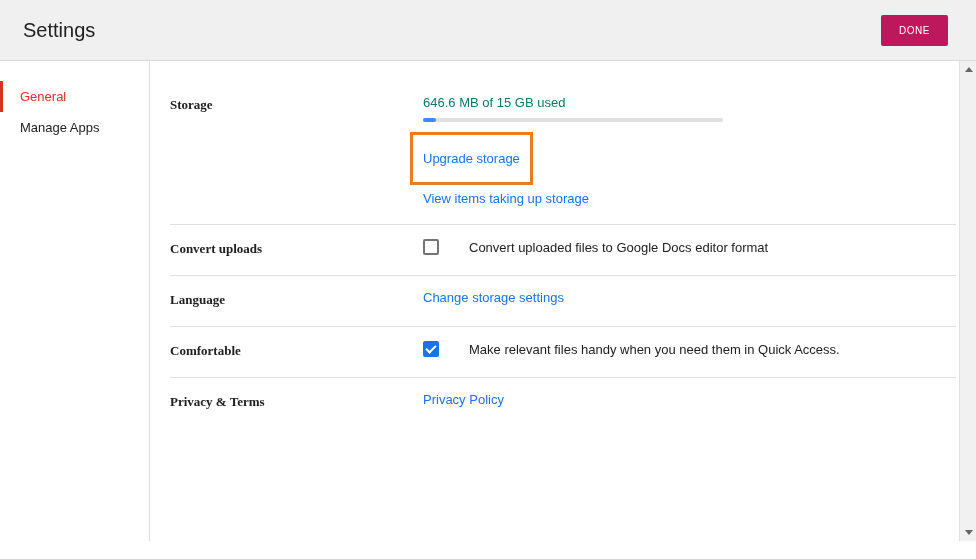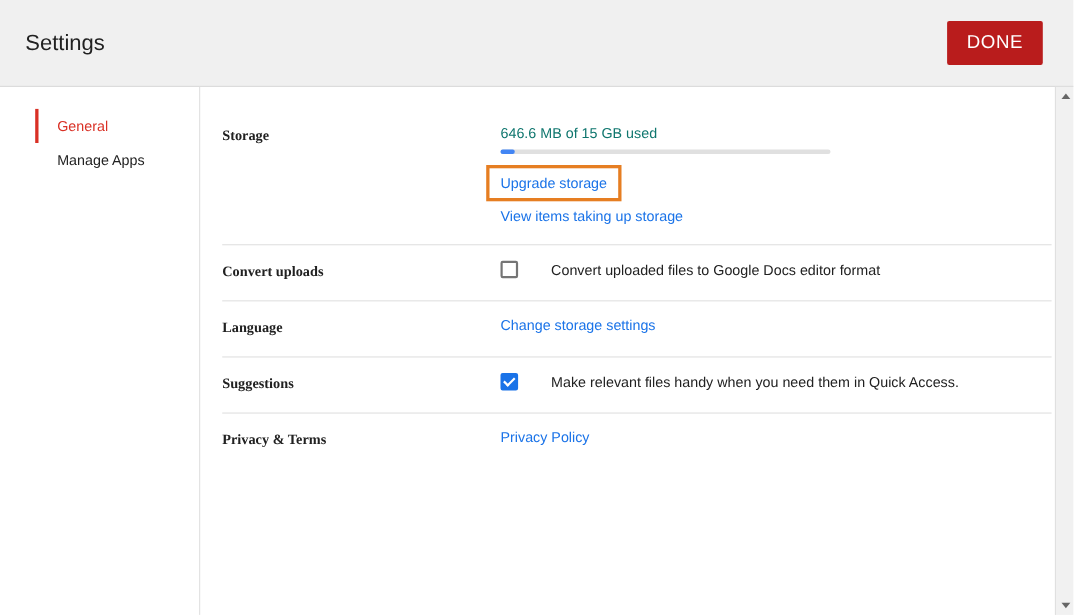--- a/index.html
+++ b/index.html
@@ -12,50 +12,49 @@
       font-size: 13px;
       color: #212121;
       background: #fff;
       width: 976px;
       height: 559px;
       overflow: hidden;
       position: relative;
     }
     .header {
       background: #f0f0f0;
-      height: 79px;
+      height: 61px;
       border-bottom: 1px solid #dadada;
       display: flex;
       align-items: center;
       justify-content: space-between;
       padding: 0 20px;
     }
     .header-title {
       font-size: 20px;
       color: #212121;
       font-weight: normal;
       margin-left: 3px;
     }
     .done-button {
-      background: #b91c1c;
+      background: #be185d;
       color: #fff;
       border: none;
-      font-size: 17px;
+      font-size: 10px;
       font-weight: 500;
       letter-spacing: 0.5px;
       padding: 10px 18px;
       cursor: pointer;
       border-radius: 2px;
       margin-right: 8px;
     }
     .body-wrap {
       display: flex;
       height: calc(559px - 79px);
       position: relative;
-      margin-left: 32px;
     }
     .sidebar {
       width: 150px;
       border-right: 1px solid #e0e0e0;
       padding-top: 20px;
     }
     .sidebar-item {
       padding: 8px 20px;
       font-size: 13px;
       cursor: pointer;
@@ -116,21 +115,21 @@
       font-size: 13px;
       cursor: pointer;
       text-decoration: none;
     }
     .link-row {
       margin-top: 6px;
     }
     .highlight-box {
       border: 3px solid #e67e22;
       display: inline-block;
-      padding: 6px 10px;
+      padding: 16px 10px;
       margin-left: -13px;
       margin-top: 2px;
     }
     .checkbox-row {
       display: flex;
       align-items: center;
       gap: 30px;
     }
     .checkbox {
       width: 16px;
@@ -271,21 +270,21 @@
 
     <div class="section">
       <div class="section-label">Language</div>
       <div class="section-body">
         <a class="link">Change storage settings</a>
       </div>
     </div>
 
 
     <div class="section">
-      <div class="section-label">Suggestions</div>
+      <div class="section-label">Comfortable</div>
       <div class="section-body">
         <div class="checkbox-row">
           <div class="checkbox checked"></div>
           <span class="checkbox-label">Make relevant files handy when you need them in Quick Access.</span>
         </div>
       </div>
     </div>
 
     <div class="section">
       <div class="section-label">Privacy &amp; Terms</div>

